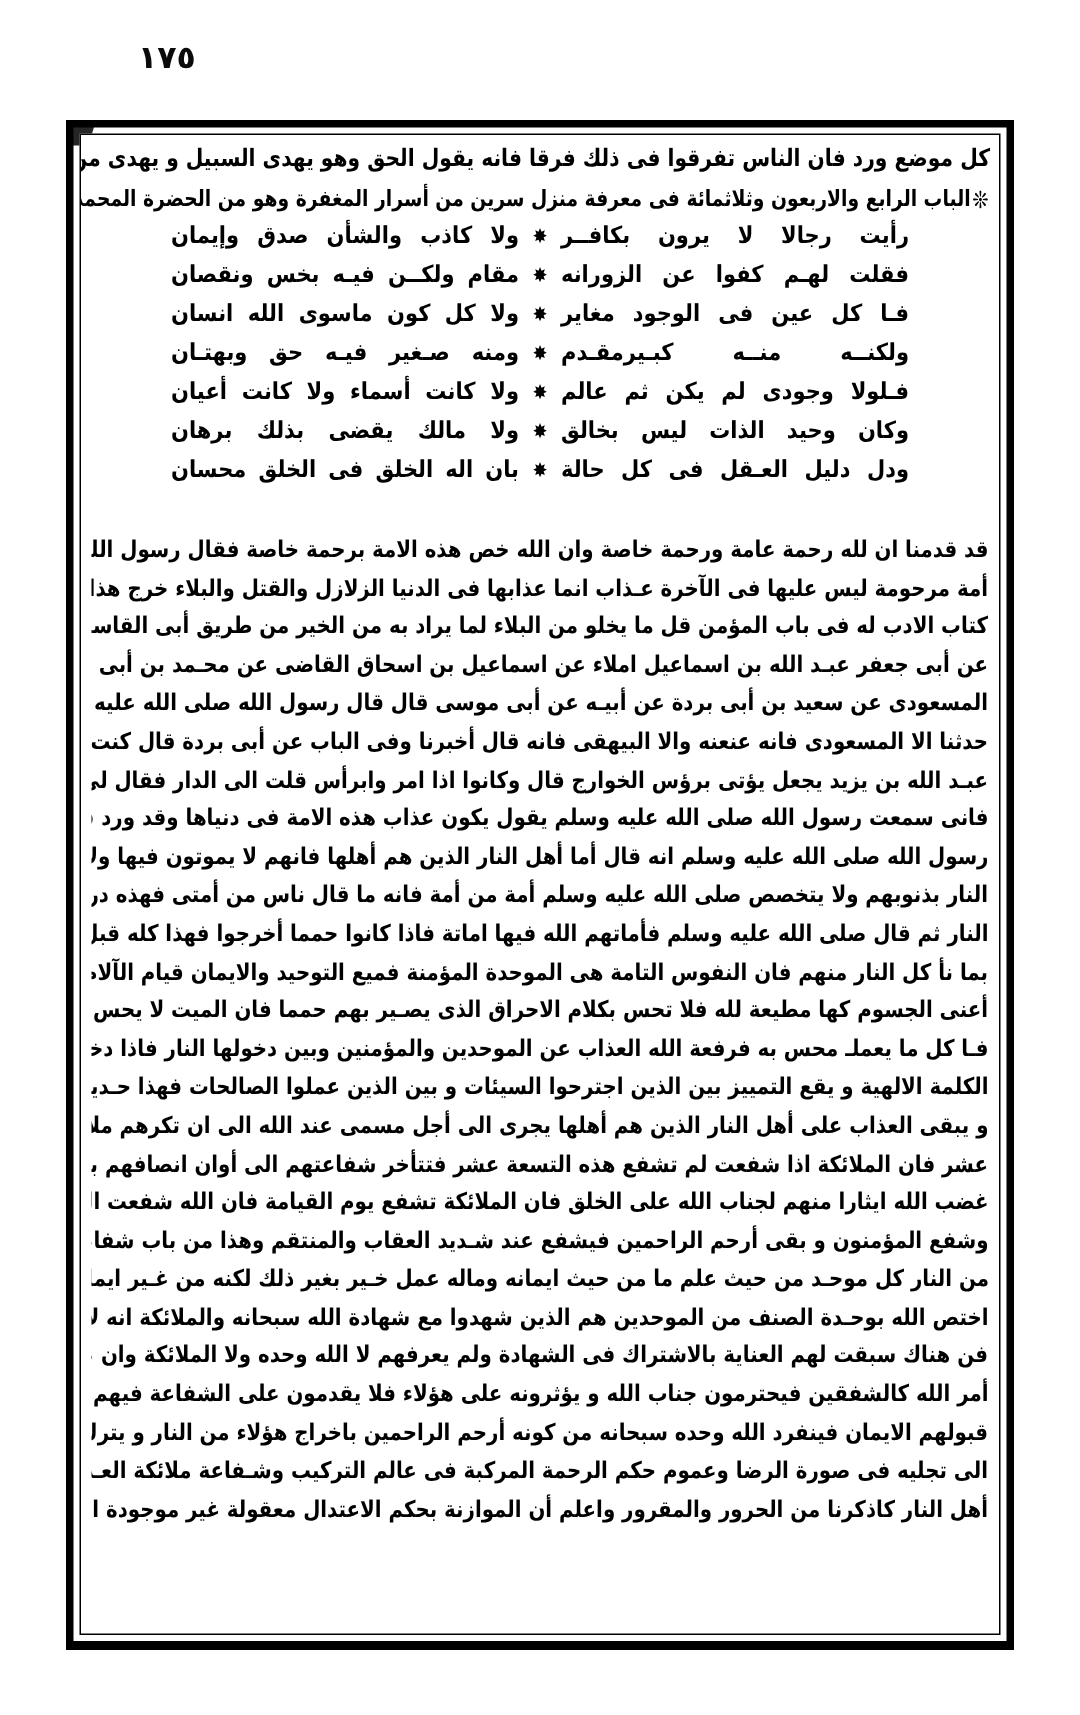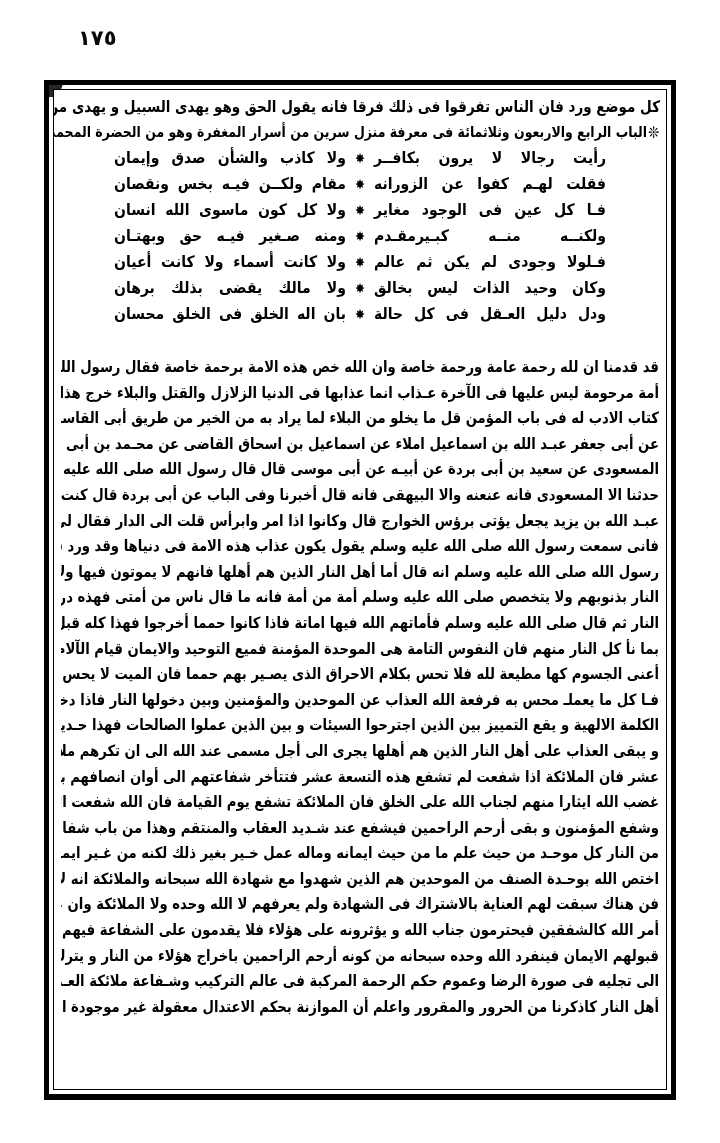--- a/index.html
+++ b/index.html
@@ -15,21 +15,21 @@
     overflow: hidden;
     font-family: "DejaVu Sans", sans-serif;
     color: #000000;
     -webkit-font-smoothing: none;
   }
 
   
   #page-number {
     position: absolute;
     top: 26px;
-    left: 78px;
+    left: 92px;
     width: 120px;
     text-align: left;
     font-family: "DejaVu Sans", sans-serif;
     font-size: 21px;
     font-weight: 700;
     letter-spacing: 0px;
     color: #0a0a0a;
     direction: rtl;
   }
 

